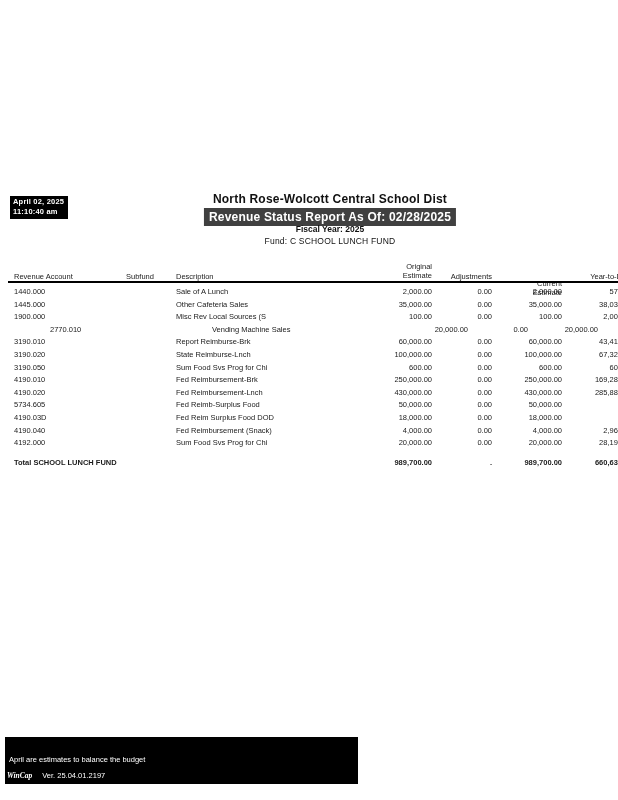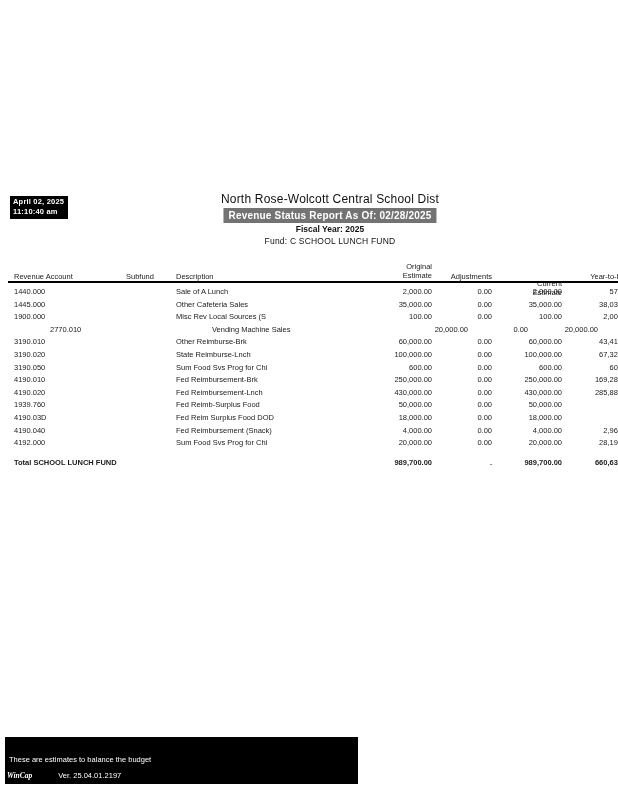--- a/index.html
+++ b/index.html
@@ -10,24 +10,24 @@
   }
   .page{position:absolute;left:0;top:0;width:618px;height:800px;overflow:hidden;background:#fff;}
 
   
   .datebox{
     position:absolute;left:10px;top:196px;background:#000;color:#fff;
     font-size:7.5px;font-weight:bold;line-height:10px;padding:1px 4px 2px 3px;
     letter-spacing:.2px;white-space:nowrap;
   }
   .center-zone{position:absolute;left:42px;top:0;width:576px;text-align:center;}
-  .title{position:absolute;left:0;top:192px;width:100%;font-size:12px;font-weight:normal;letter-spacing:.2px;}
+  .title{position:absolute;left:0;top:192px;width:100%;font-size:12px;font-weight:bold;letter-spacing:.2px;}
   .reportbar{
     position:absolute;left:50%;top:208px;transform:translateX(-50%);
-    background:#737373;color:#fff;font-size:10px;font-weight:bold;
+    background:#404040;color:#fff;font-size:12px;font-weight:bold;
     padding:2px 5px 2px 5px;white-space:nowrap;letter-spacing:.2px;
   }
   .fiscal{position:absolute;left:0;top:224px;width:100%;font-size:8.5px;font-weight:bold;}
   .fund{position:absolute;left:0;top:236px;width:100%;font-size:8.5px;font-weight:normal;letter-spacing:.2px;}
 
   
   .thead{position:absolute;left:0;top:0;width:100%;height:0;font-size:7.5px;color:#222;}
   .h{position:absolute;white-space:nowrap;}
   .h2l{text-align:right;line-height:8.5px;}
   .hrule{position:absolute;left:8px;top:281px;width:610px;height:2px;background:#000;}
@@ -45,21 +45,21 @@
 
   
   .footnote{
     position:absolute;left:5px;top:737px;width:353px;height:47px;background:#000;
     color:#fff;font-size:7.5px;line-height:13px;padding:0;
   }
   .fn-line1{position:absolute;left:4px;top:3px;white-space:nowrap;}
   .fn-line2{position:absolute;left:4px;top:16px;white-space:nowrap;}
   .fn-wincap{position:absolute;left:2px;top:32px;white-space:nowrap;}
   .wincap-name{font-family:"Liberation Serif","DejaVu Serif",serif;font-style:italic;font-weight:bold;margin-top:46px;}
-  .wincap-ver{margin-left:24px;}
+  .wincap-ver{margin-left:8px;}
 </style>
 </head>
 <body>
 
 <div class="page">
 
   <div class="datebox">
     <div>April 02, 2025</div>
     <div>11:10:40 am</div>
   </div>
@@ -121,21 +121,21 @@
         <div class="cell c-sub"></div>
         <div class="cell c-desc">Vending Machine Sales</div>
         <div class="cell c-orig">20,000.00</div>
         <div class="cell c-adj">0.00</div>
         <div class="cell c-curr">20,000.00</div>
         <div class="cell c-ytd">22,152</div>
       </div>
       <div class="row" style="top: 337.4px;">
         <div class="cell c-acct">3190.010</div>
         <div class="cell c-sub"></div>
-        <div class="cell c-desc">Other Reimburse-Brk</div>
+        <div class="cell c-desc">Report Reimburse-Brk</div>
         <div class="cell c-orig">60,000.00</div>
         <div class="cell c-adj">0.00</div>
         <div class="cell c-curr">60,000.00</div>
         <div class="cell c-ytd">43,416</div>
       </div>
       <div class="row" style="top: 350px;">
         <div class="cell c-acct">3190.020</div>
         <div class="cell c-sub"></div>
         <div class="cell c-desc">State Reimburse-Lnch</div>
         <div class="cell c-orig">100,000.00</div>
@@ -164,21 +164,21 @@
       <div class="row" style="top: 387.8px;">
         <div class="cell c-acct">4190.020</div>
         <div class="cell c-sub"></div>
         <div class="cell c-desc">Fed Reimbursement-Lnch</div>
         <div class="cell c-orig">430,000.00</div>
         <div class="cell c-adj">0.00</div>
         <div class="cell c-curr">430,000.00</div>
         <div class="cell c-ytd">285,885</div>
       </div>
       <div class="row" style="top: 400.4px;">
-        <div class="cell c-acct">1939.760</div>
+        <div class="cell c-acct">5734.605</div>
         <div class="cell c-sub"></div>
         <div class="cell c-desc">Fed Reimb-Surplus Food</div>
         <div class="cell c-orig">50,000.00</div>
         <div class="cell c-adj">0.00</div>
         <div class="cell c-curr">50,000.00</div>
         <div class="cell c-ytd"></div>
       </div>
       <div class="row" style="top: 413px;">
         <div class="cell c-acct">4190.03D</div>
         <div class="cell c-sub"></div>
@@ -210,20 +210,20 @@
 
   <div class="row totalrow" style="top:458px;">
     <div class="cell c-acct" style="width:220px;">Total SCHOOL LUNCH FUND</div>
     <div class="cell c-orig">989,700.00</div>
     <div class="cell c-adj">.</div>
     <div class="cell c-curr">989,700.00</div>
     <div class="cell c-ytd">660,630</div>
   </div>
 
   <div class="footnote">
-    <div class="fn-line2">These are estimates to balance the budget</div>
+    <div class="fn-line2">April are estimates to balance the budget</div>
     <div class="fn-wincap">
       <span class="wincap-name">WinCap</span>
       <span class="wincap-ver">Ver. 25.04.01.2197</span>
     </div>
   </div>
 
 </div>
 
 </body></html>

